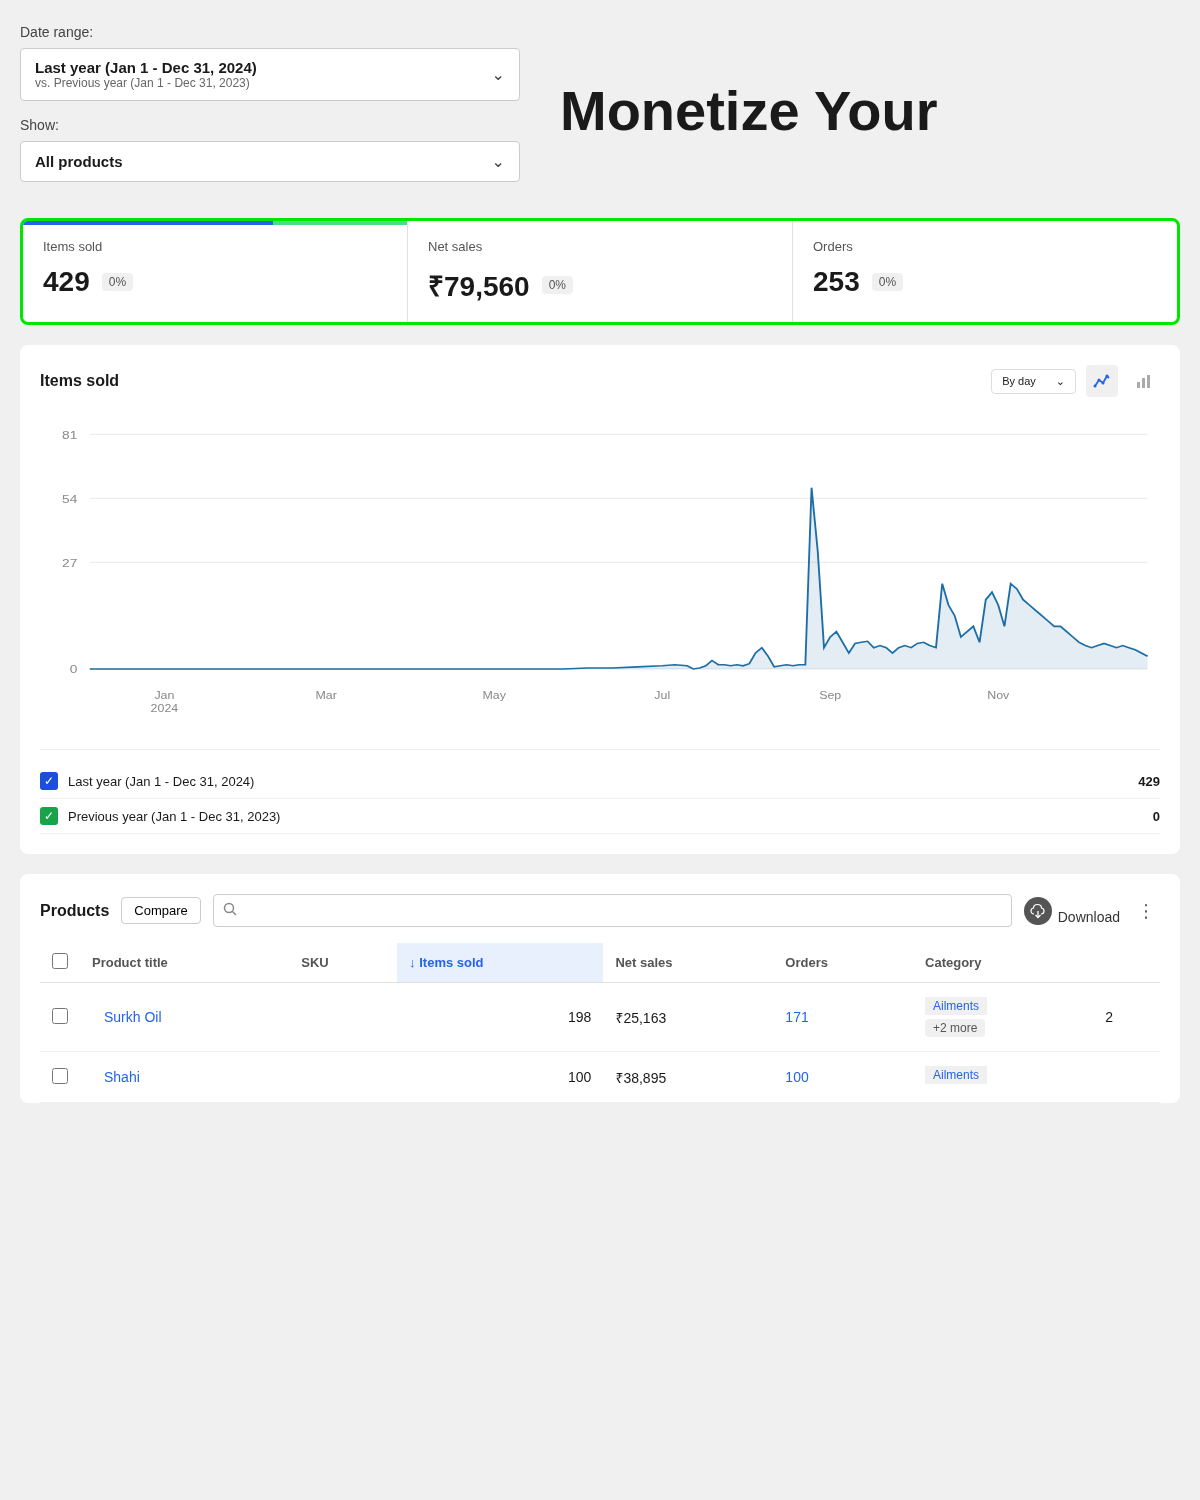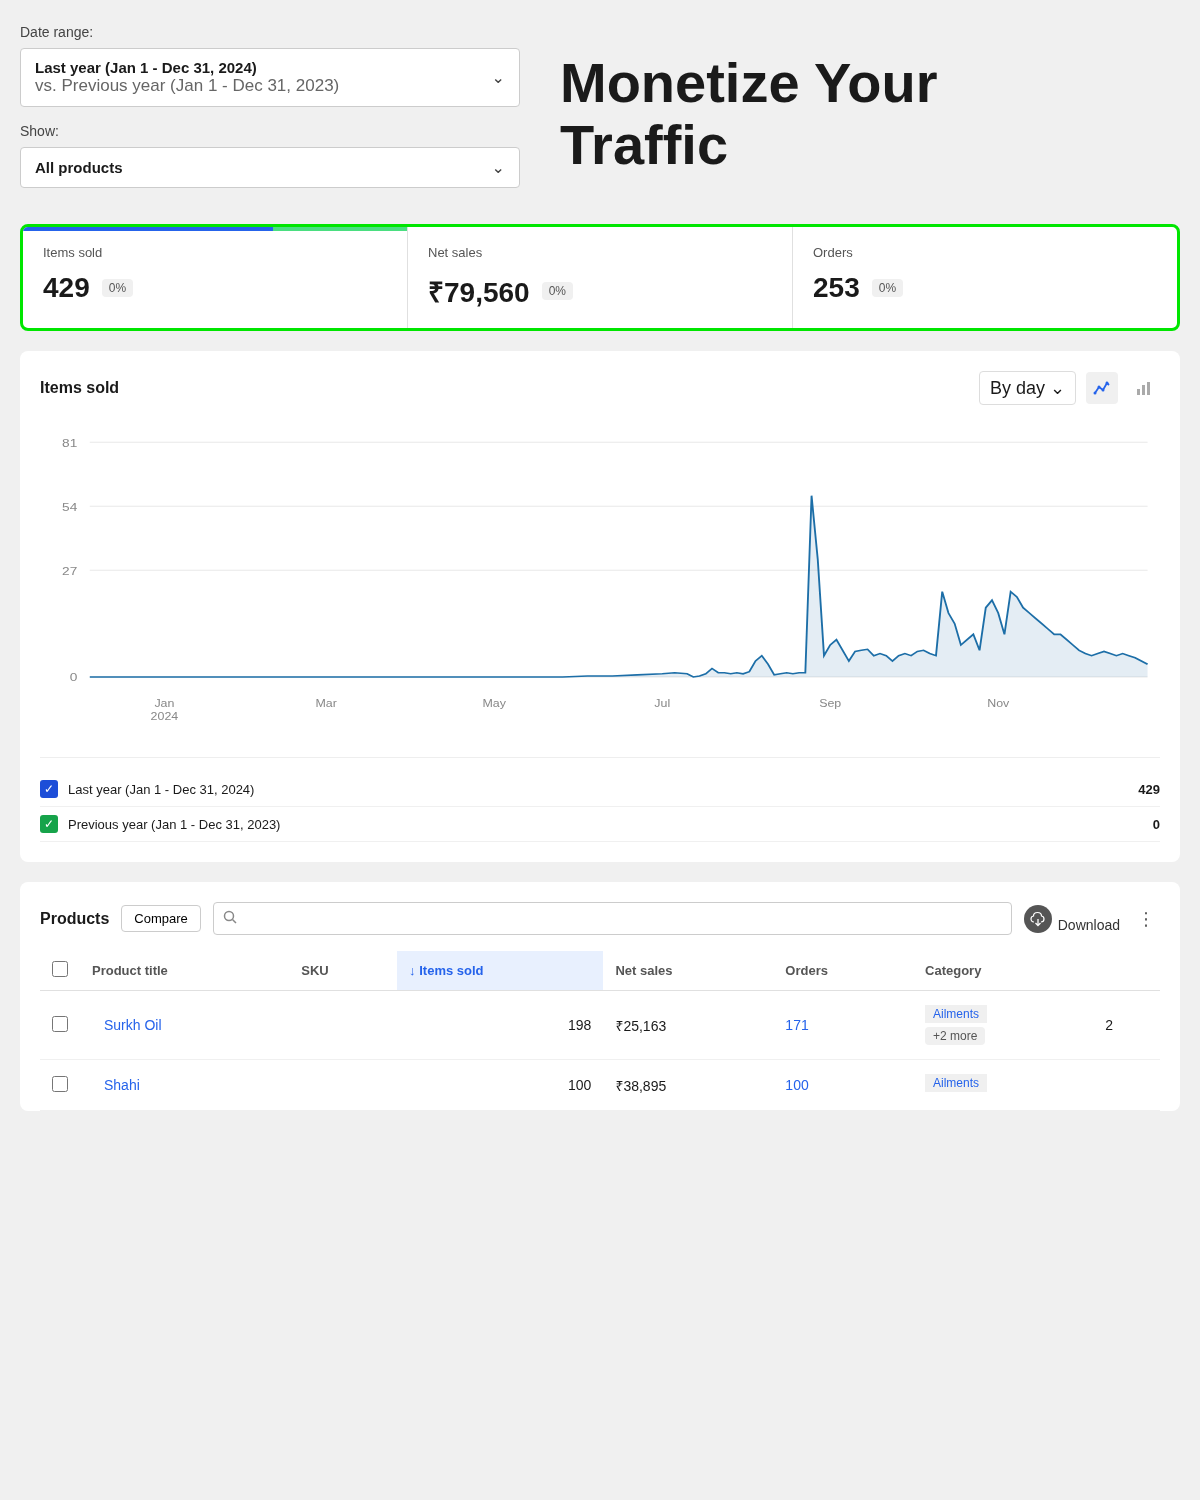--- a/index.html
+++ b/index.html
@@ -54,21 +54,21 @@
       cursor: pointer;
       margin-bottom: 16px;
     }
 
     .dropdown-select .main-text {
       font-weight: 600;
       font-size: 15px;
     }
 
     .dropdown-select .sub-text {
-      font-size: 17px;
+      font-size: 12px;
       color: #666;
     }
 
     .dropdown-chevron {
       color: #444;
       font-size: 16px;
     }
 
     
     .stats-card-container {
@@ -150,25 +150,25 @@
 
     .chart-controls {
       display: flex;
       align-items: center;
       gap: 10px;
     }
 
     .by-day-select {
       display: flex;
       align-items: center;
-      gap: 5px;
+      gap: 20px;
       border: 1px solid #ddd;
       border-radius: 4px;
       padding: 5px 10px;
-      font-size: 18px;
+      font-size: 11px;
       cursor: pointer;
     }
 
     .chart-icon-btn {
       width: 32px;
       height: 32px;
       display: flex;
       align-items: center;
       justify-content: center;
       cursor: pointer;
@@ -417,21 +417,20 @@
     <div class="label-text">Show:</div>
     <div class="dropdown-select">
       <div class="main-text">All products</div>
       <span class="dropdown-chevron">⌄</span>
     </div>
   </div>
 
   <div class="promo-area">
     <div class="promo-text">
       <span>Monetize Your</span><br>
-      <span>Traffic</span>
     </div>
   </div>
 </div>
 
 <div class="stats-card-container">
   <div class="stats-card">
     <div class="stats-card-label">Items sold</div>
     <div class="stats-card-value">
       <span>429</span>
       <span class="stats-badge">0%</span>

